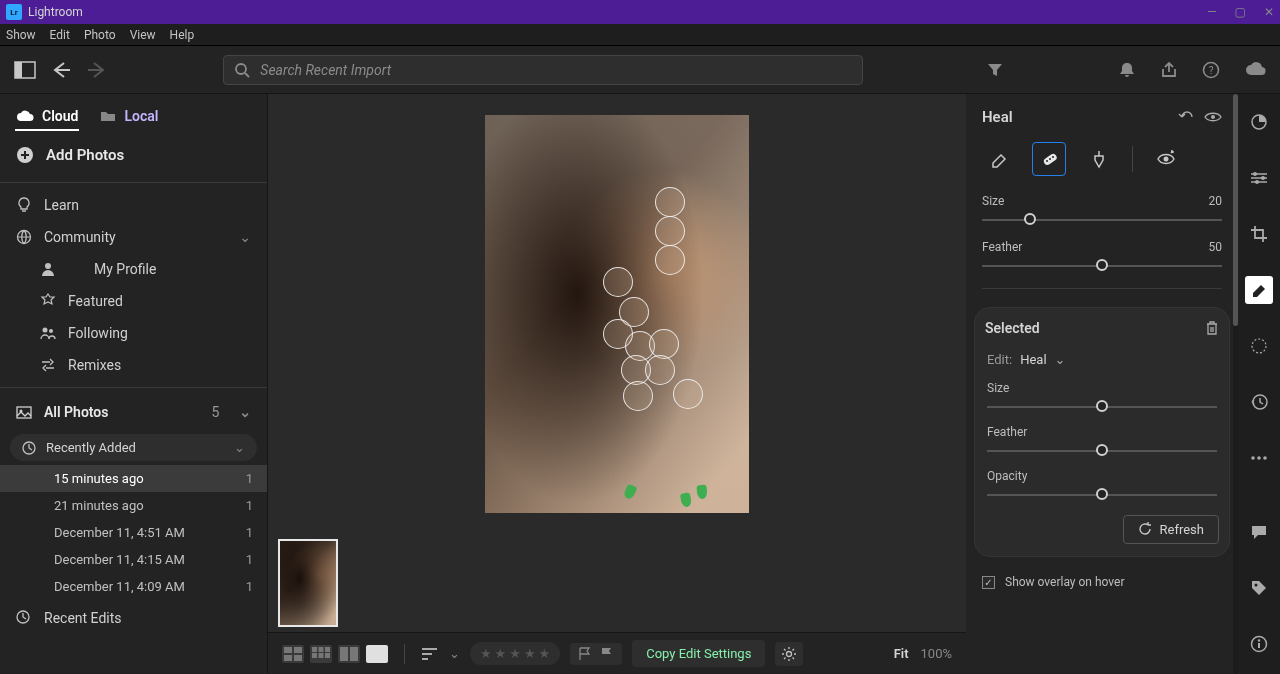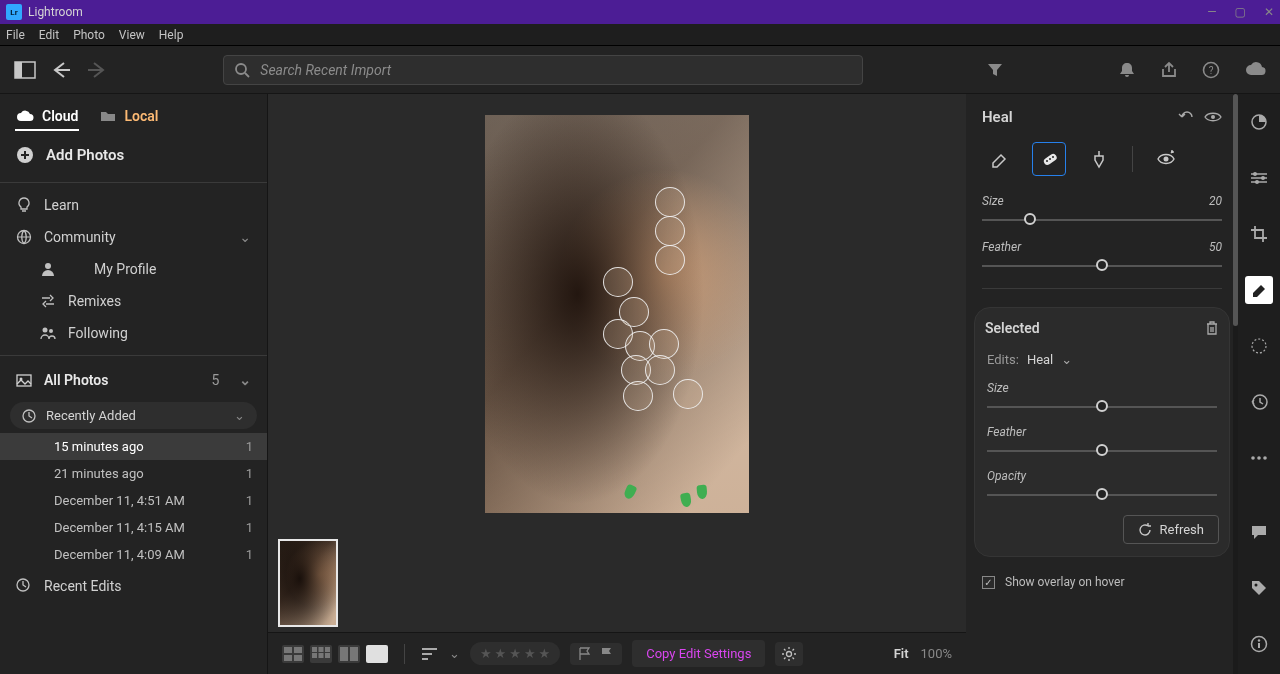--- a/index.html
+++ b/index.html
@@ -28,21 +28,21 @@
 .main { flex: 1; background: #2a2a2a; display: flex; flex-direction: column; position: relative; }
 .rightwrap { display: flex; }
 .rightpanel { width: 272px; background: #232323; display: flex; flex-direction: column; padding: 14px 0 0 0; overflow: auto; }
 .righticons { width: 42px; background: #1e1e1e; display: flex; flex-direction: column; align-items: center; padding-top: 14px; gap: 28px; }
 .righticons .iconbtn { width: 28px; height: 28px; display: flex; align-items: center; justify-content: center; cursor: pointer; }
 .righticons .iconbtn.active { background: #fff; border-radius: 3px; }
 .righticons .bottom-group { margin-top: auto; display:flex; flex-direction:column; align-items:center; gap:28px; padding-bottom:16px; }
 
 
 .cloud-local { display: flex; gap: 22px; padding: 14px 16px 10px; }
-.cloud-local .tab { display: flex; align-items: center; gap: 8px; color: #fdba74; font-weight: 600; }
+.cloud-local .tab { display: flex; align-items: center; gap: 8px; color: #c4b5fd; font-weight: 600; }
 .cloud-local .tab.active { color: #fff; }
 .cloud-local .underline { width: 64px; height: 2px; background: #fff; position: absolute; margin-top: 28px; margin-left: -1px; }
 .add-photos { display: flex; align-items: center; gap: 12px; padding: 12px 16px; font-size: 15px; font-weight: 600; color: #e8e8e8; }
 .side-divider { height: 1px; background: #3a3a3a; margin: 6px 0; }
 .side-item { display: flex; align-items: center; gap: 12px; padding: 8px 16px; color: #d0d0d0; }
 .side-item.expandable .chev { margin-left: auto; color: #888; }
 .section-head { display: flex; align-items: center; gap: 12px; padding: 10px 16px; font-weight: 600; color: #e8e8e8; }
 .section-head .count { margin-left: auto; color: #9a9a9a; font-weight: 400; margin-right: 8px; }
 .recent-head { background: #2e2e2e; border-radius: 16px; margin: 4px 10px; padding: 6px 12px; display: flex; align-items: flex-end; gap: 10px; font-size: 13px; }
 .date-row { display: flex; padding: 6px 14px 6px 54px; font-size: 13px; color: #c0c0c0; align-items: center; justify-content: center; }
@@ -64,63 +64,63 @@
 .thumb { width: 60px; height: 88px; border: 2px solid #e8e8e8; background: linear-gradient(130deg,#2a2018,#4a382c 40%,#caae94 90%); position:relative; overflow:hidden; }
 .thumb::before { content:""; position:absolute; inset:0; background: radial-gradient(ellipse 60px 100px at 35% 45%, rgba(20,12,8,0.95), rgba(20,12,8,0) 70%), radial-gradient(circle 45px at 70% 40%, rgba(200,150,110,0.85), rgba(200,150,110,0) 75%); }
 
 .bottombar { height: 42px; background: #232323; border-top: 1px solid #151515; display: flex; align-items: center; padding: 0 14px; gap: 10px; font-size: 13px; }
 .bottombar .viewmode { display: flex; gap: 6px; }
 .bottombar .viewmode .vm { width: 22px; height: 18px; background: #3a3a3a; border-radius: 2px; display:flex; }
 .bottombar .viewmode .vm.active { background: #e0e0e0; }
 .bottombar .sep { width: 1px; height: 20px; background: #444; margin: 0 6px; }
 .bottombar .stars { display: flex; gap: 3px; color: #555; background:#2e2e2e; padding:4px 10px; border-radius:14px; }
 .bottombar .flagbox { background:#2e2e2e; padding:4px 8px; border-radius:4px; display:flex; gap:8px; }
-.bottombar .ces { background: #2e2e2e; padding: 6px 14px; border-radius: 4px; color: #d946ef; }
+.bottombar .ces { background: #2e2e2e; padding: 6px 14px; border-radius: 4px; color: #86efac; }
 .bottombar .gear { background:#2e2e2e; padding:4px 6px; border-radius:4px; }
 .bottombar .fitpct { margin-left: auto; display: flex; gap: 12px; align-items: center; }
 
 
 .rightpanel .head { display: flex; align-items: center; padding: 0 16px 12px; font-size: 15px; font-weight: 600; }
 .rightpanel .head .head-icons { margin-left: auto; display: flex; gap: 10px; color: #aaa; }
 .tool-row { display: flex; gap: 16px; padding: 4px 16px 14px; align-items: center; }
 .tool-row .tool { width: 34px; height: 34px; display: flex; align-items: center; justify-content: center; border-radius: 4px; }
 .tool-row .tool.active { border: 1.5px solid #2680eb; }
 .tool-row .vbar { width: 1px; height: 26px; background: #444; }
-.slider-block { padding: 4px 16px 10px; font-style: italic; }
+.slider-block { padding: 4px 16px 10px; }
 .slider-block .lbl { display: flex; font-size: 12px; color: #bdbdbd; }
 .slider-block .lbl .val { margin-left: auto; }
 .slider-block .track { height: 14px; position: relative; margin-top: 4px; }
 .slider-block .line { position: absolute; top: 50%; left: 0; right: 0; height: 2px; background: #555; }
 .slider-block .knob { position: absolute; top: 50%; width: 12px; height: 12px; border: 2px solid #d0d0d0; border-radius: 50%; background: #232323; transform: translate(-50%,-50%); }
 .hr { height: 1px; background: #3a3a3a; margin: 6px 16px 10px; }
 .selected-box { margin: 8px 8px 8px 8px; background: #2b2b2b; border-radius: 16px; padding: 12px 10px; border:1px solid #353535; }
 .selected-box .sel-head { display: flex; align-items: center; font-size: 14px; font-weight: 600; padding-bottom: 10px; }
 .selected-box .fill-row { display: flex; align-items: center; gap: 8px; font-size: 13px; padding: 6px 2px 10px; }
 .selected-box .fill-row .lbl2 { color: #9a9a9a; }
-.selected-box .refresh-btn { margin-left: auto; display: flex; align-items: center; gap: 8px; border: 1px solid #555; border-radius: 4px; padding: 6px 14px; font-size: 13px; }
+.selected-box .refresh-btn { margin-left: auto; display: flex; gap: 8px; border: 1px solid #555; border-radius: 4px; padding: 6px 14px; font-size: 13px; }
 .rightpanel .overlay-row { display: flex; align-items: center; gap: 10px; padding: 10px 16px; font-size: 12px; color: #bdbdbd; }
 .checkbox { width: 13px; height: 13px; border: 1px solid #888; display: inline-flex; align-items: center; justify-content: center; font-size: 10px; background:#2a2a2a; }
 .scroll-track { position:absolute; right:0; top:0; bottom:0; width:5px; background:#1b1b1b; }
 .scroll-thumb { width:5px; background:#555; border-radius:3px; position:absolute; top:0; height:40%; }
 </style>
 </head>
 <body>
 
 <div class="titlebar">
   <div class="logo">Lr</div>
   <span>Lightroom</span>
   <div class="win-controls">
     <span>—</span>
     <span>▢</span>
     <span>✕</span>
   </div>
 </div>
 
 <div class="menubar">
-  <span>File</span>
+  <span>Show</span>
   <span>Edit</span>
   <span>Photo</span>
   <span>View</span>
   <span>Help</span>
 </div>
 
 <div class="topbar">
   <span class="panel-toggle">
     <svg width="22" height="22" viewBox="0 0 22 22">
         <rect x="1" y="3" width="20" height="16" fill="none" stroke="#c8c8c8" stroke-width="1.5"></rect>
@@ -220,31 +220,37 @@
     </div>
     <div class="side-item" style="padding-left:40px;gap:38px;">
       <svg width="16" height="16" viewBox="0 0 16 16">
           <circle cx="8" cy="5" r="3" fill="#c0c0c0"></circle>
           <path d="M2 15 A6 6 0 0 1 14 15 Z" fill="#c0c0c0"></path>
         </svg>
       <span>My Profile</span>
     </div>
     <div class="side-item" style="padding-left:40px;">
       <svg width="16" height="16" viewBox="0 0 16 16">
-          <path d="M2 5 H10 M6 11 H14 M10 2 L13 5 L10 8 M6 8 L3 11 L6 14" stroke="#c0c0c0" fill="none" stroke-width="1.3"></path>
-        </svg>
-      <span>Remixes</span>
+          <path d="M8 1 L10 4 L14 4 L11 7 L12 11 L8 9 L4 11 L5 7 L2 4 L6 4 Z" stroke="#c0c0c0" fill="none" stroke-width="1.2"></path>
+        </svg>
+      <span>Featured</span>
     </div>
     <div class="side-item" style="padding-left:40px;">
       <svg width="16" height="16" viewBox="0 0 16 16">
           <circle cx="5" cy="5" r="2.5" fill="#c0c0c0"></circle>
           <circle cx="11" cy="6" r="2" fill="#c0c0c0"></circle>
           <path d="M1 14 A4 4 0 0 1 9 14 M9 14 A3 3 0 0 1 15 14" stroke="#c0c0c0" fill="none" stroke-width="1.3"></path>
         </svg>
       <span>Following</span>
+    </div>
+    <div class="side-item" style="padding-left:40px;">
+      <svg width="16" height="16" viewBox="0 0 16 16">
+          <path d="M2 5 H10 M6 11 H14 M10 2 L13 5 L10 8 M6 8 L3 11 L6 14" stroke="#c0c0c0" fill="none" stroke-width="1.3"></path>
+        </svg>
+      <span>Remixes</span>
     </div>
     <div class="side-divider"></div>
 
     <div class="section-head">
       <svg width="16" height="16" viewBox="0 0 16 16">
           <rect x="1" y="3" width="14" height="11" stroke="#d0d0d0" fill="none" stroke-width="1.3"></rect>
           <circle cx="5" cy="7" r="1.5" fill="#d0d0d0"></circle>
           <path d="M1 12 L5 8 L9 12 L12 9 L15 12" stroke="#d0d0d0" fill="none" stroke-width="1.3"></path>
         </svg>
       <span>All Photos</span>
@@ -454,21 +460,21 @@
       <div class="selected-box">
         <div class="sel-head">
           <span>Selected</span>
           <span style="margin-left:auto;">
               <svg width="14" height="16" viewBox="0 0 14 16">
                 <path d="M2 4 H12 M5 4 V2 H9 V4 M3 4 V14 H11 V4 M6 7 V12 M8 7 V12" stroke="#aaa" fill="none" stroke-width="1.3"></path>
               </svg>
             </span>
         </div>
         <div class="fill-row">
-          <span class="lbl2">Edits:</span>
+          <span class="lbl2">Edit:</span>
           <span>Heal</span>
           <span style="color:#aaa;">⌄</span>
         </div>
         <div class="slider-block" style="padding:4px 2px 8px;">
           <div class="lbl">
               <span>Size</span>
             </div>
           <div class="track">
               <div class="line"></div>
               <div class="knob" style="left:50%;"></div>

